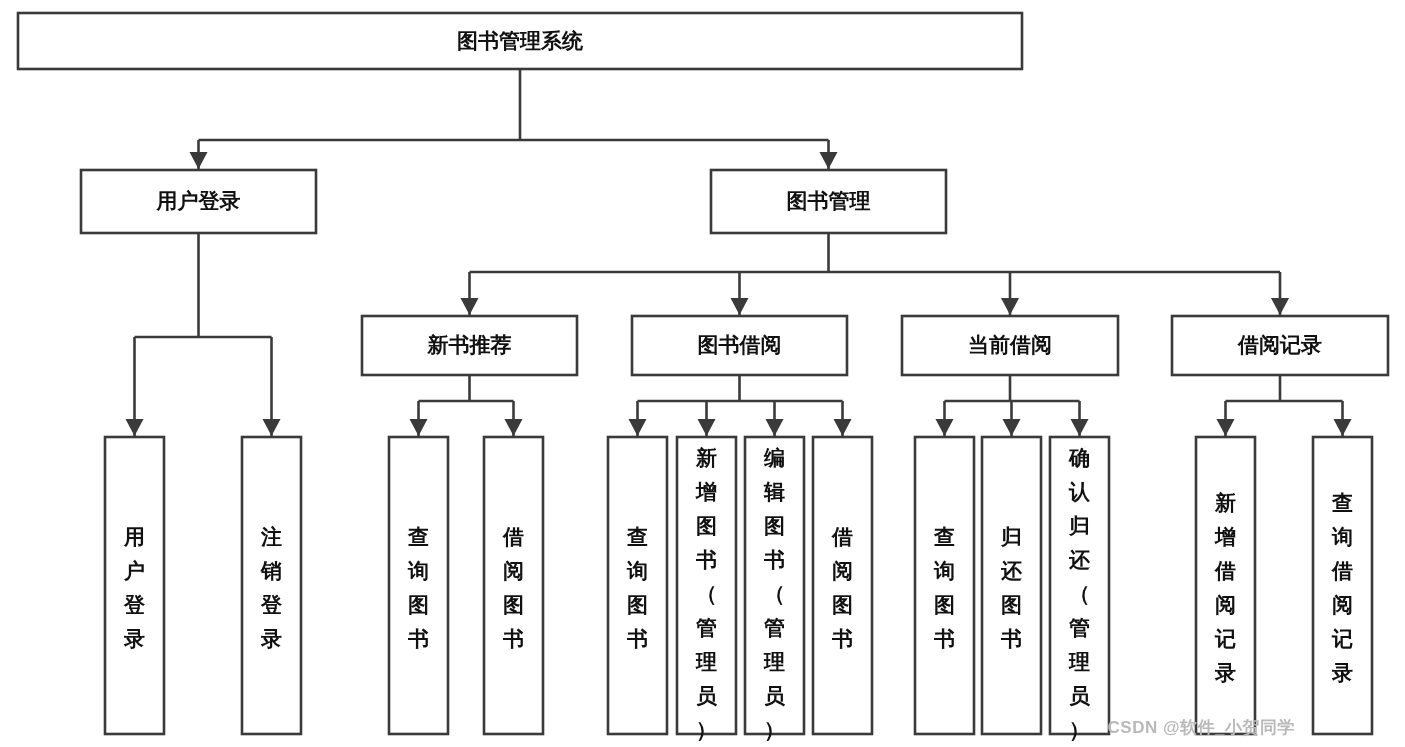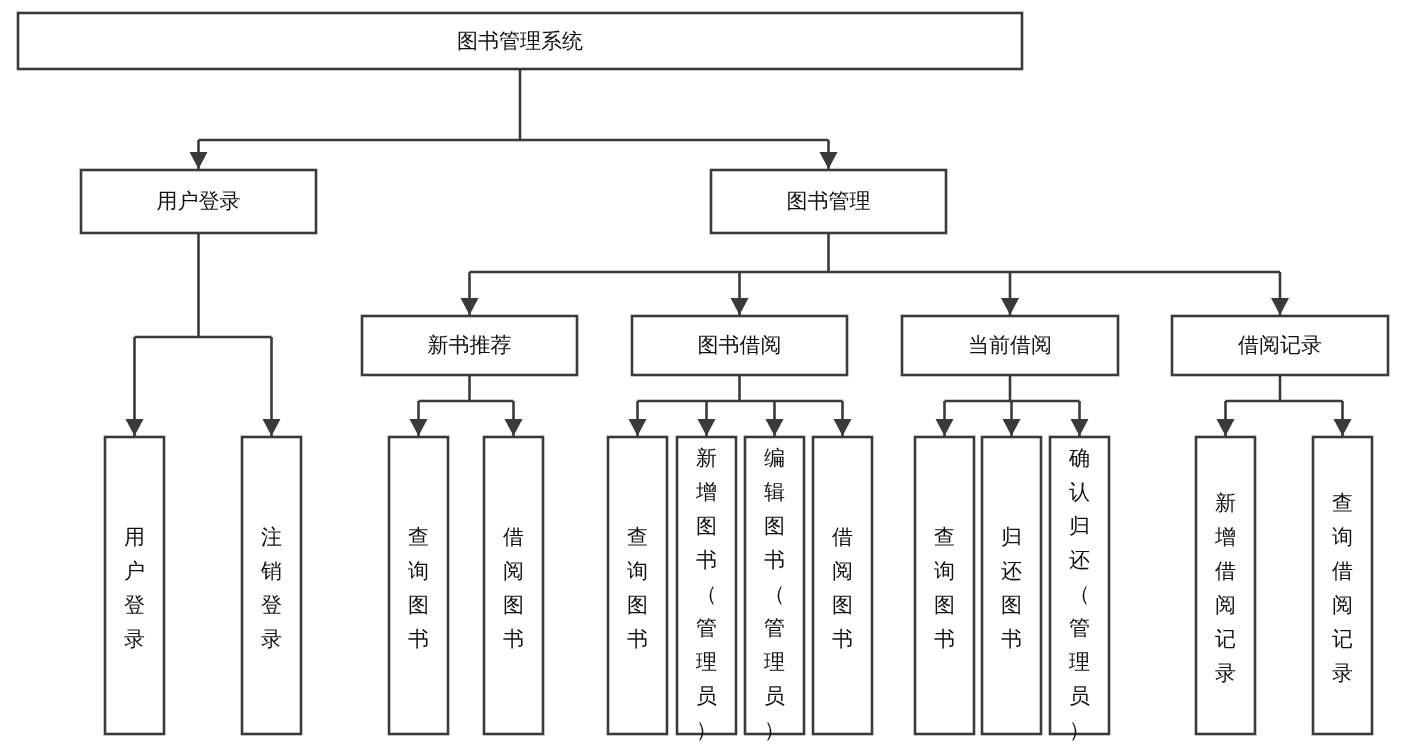--- a/index.html
+++ b/index.html
@@ -13,20 +13,21 @@
     font-family: "Liberation Sans", sans-serif;
     position: relative;
     overflow: hidden;
   }
   #diagram-root {
     position: absolute;
     left: 0;
     top: 0;
     width: 1307px;
     height: 747px;
+    font-weight: bold;
   }
   svg#flow {
     display: block;
     width: 1405px;
     height: 747px;
   }
   .node-rect {
     fill: #ffffff;
     stroke: #3a3a3a;
     stroke-width: 2.6;
@@ -215,13 +216,14 @@
         <g>
           <rect x="1196" y="437" width="59" height="297" class="node-rect"></rect>
           <text x="1225.5" y="510.02" class="node-label-v"><tspan x="1225.5" dy="0">新</tspan><tspan x="1225.5" dy="34">增</tspan><tspan x="1225.5" dy="34">借</tspan><tspan x="1225.5" dy="34">阅</tspan><tspan x="1225.5" dy="34">记</tspan><tspan x="1225.5" dy="34">录</tspan></text>
         </g>
         <g>
           <rect x="1313" y="437" width="59" height="297" class="node-rect"></rect>
           <text x="1342.5" y="510.02" class="node-label-v"><tspan x="1342.5" dy="0">查</tspan><tspan x="1342.5" dy="34">询</tspan><tspan x="1342.5" dy="34">借</tspan><tspan x="1342.5" dy="34">阅</tspan><tspan x="1342.5" dy="34">记</tspan><tspan x="1342.5" dy="34">录</tspan></text>
         </g>
       </g>
   </svg>
+  <div class="watermark">CSDN @软件_小贺同学</div>
 </div>
 
 </body></html>

